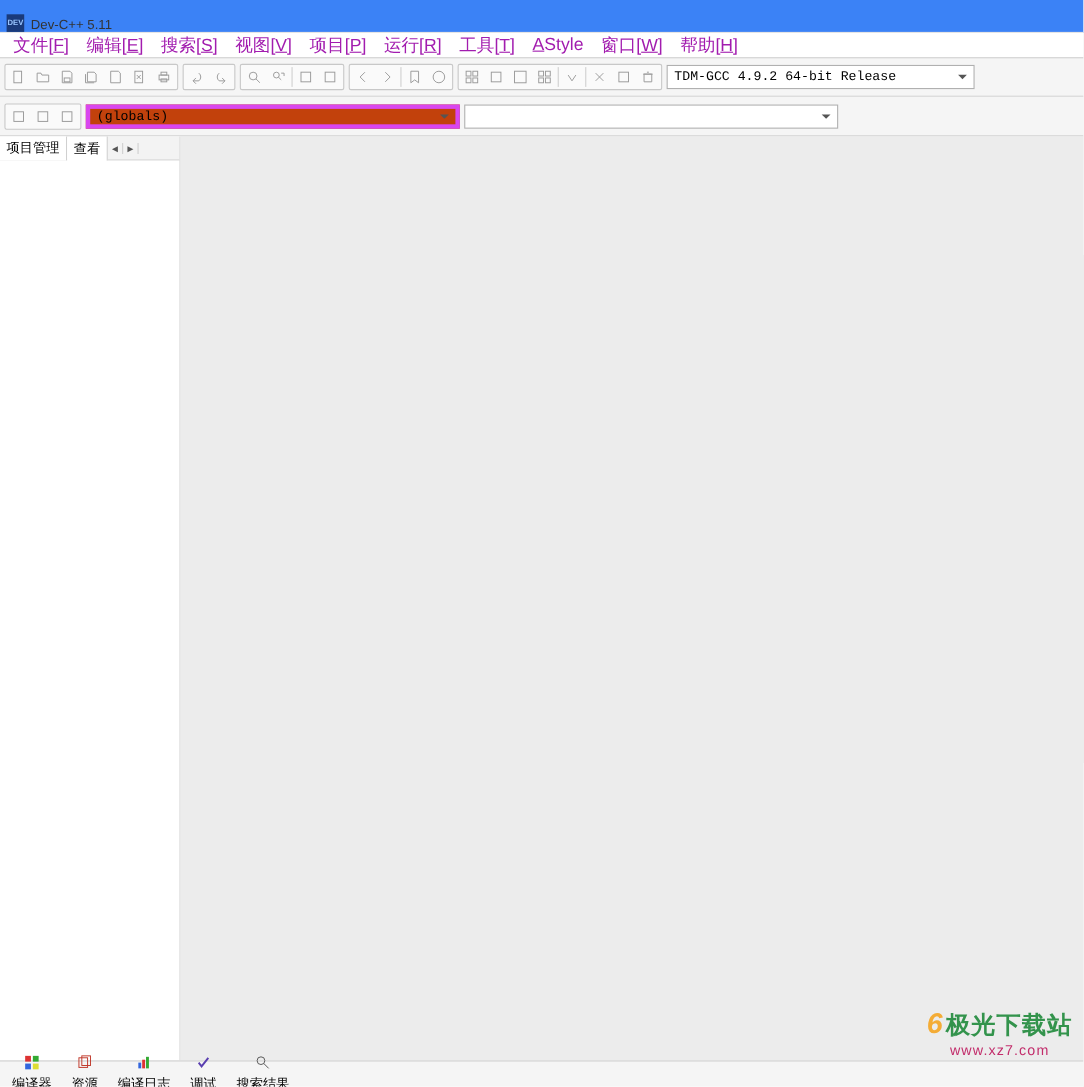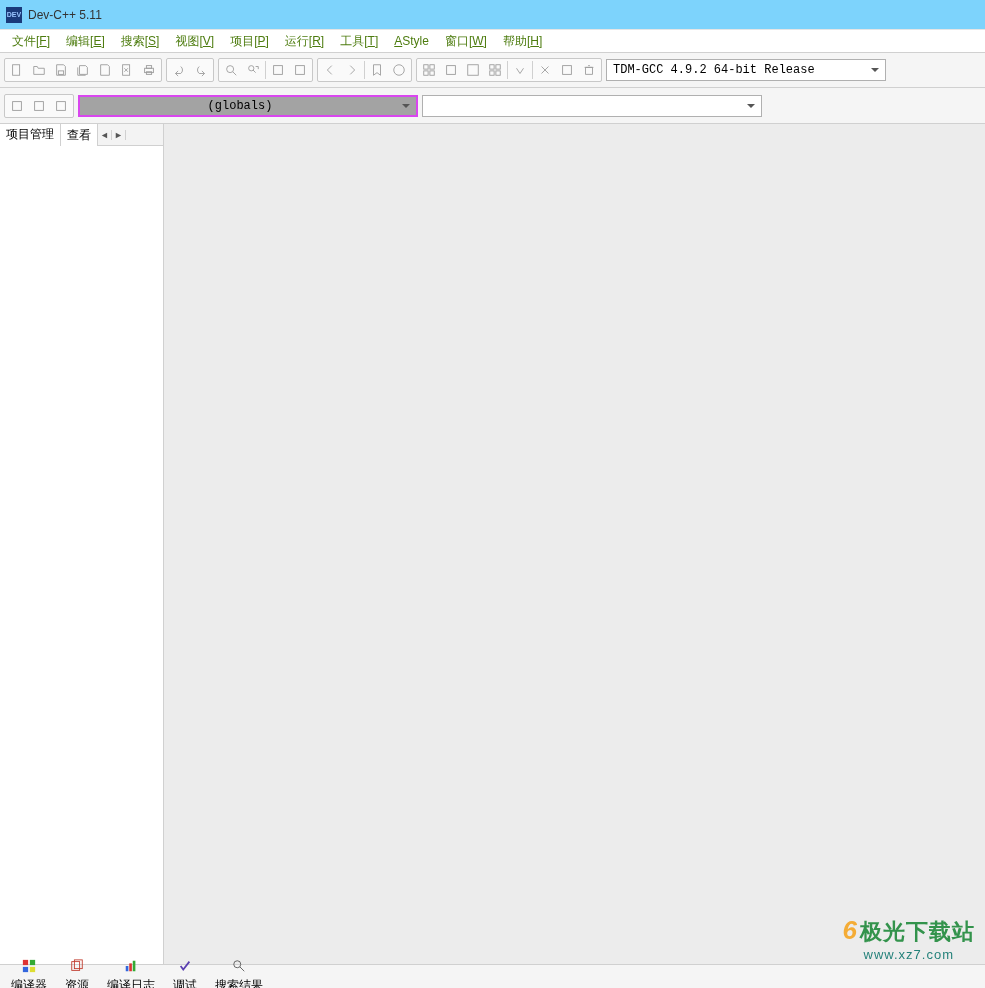--- a/index.html
+++ b/index.html
@@ -10,24 +10,24 @@
   width: 985px;
   height: 988px;
   overflow: hidden;
   display: flex;
   flex-direction: column;
 }
 
 
 .titlebar {
   height: 30px;
-  background: #7dd3fc;
+  background: #3b82f6;
   border-bottom: 1px solid #e5e5e5;
   display: flex;
-  align-items: center;
+  align-items: flex-end;
   padding: 0 6px;
   gap: 6px;
 }
 .titlebar .app-icon {
   width: 16px; height: 16px;
   background: #1a3a7a;
   display: inline-flex;
   align-items: center;
   justify-content: center;
   color: #9ac6ff;
@@ -41,22 +41,22 @@
   height: 22px;
   background: #fff;
   display: flex;
   align-items: center;
   padding: 0 4px;
   gap: 0;
 }
 .menubar .menu-item {
   padding: 3px 8px;
   cursor: default;
-  font-size: 12px;
-  color: #4d7c0f;
+  font-size: 16px;
+  color: #a21caf;
 }
 .menubar .hotkey { text-decoration: underline; }
 
 
 .toolbar-row {
   height: 36px;
   background: #f5f5f5;
   border-top: 1px solid #d0d0d0;
   border-bottom: 1px solid #d0d0d0;
   display: flex;
@@ -105,31 +105,30 @@
   right: 6px; top: 50%;
   width: 0; height: 0;
   border-left: 4px solid transparent;
   border-right: 4px solid transparent;
   border-top: 4px solid #555;
   transform: translateY(-50%);
 }
 
 .globals-select {
   height: 22px;
-  border: 2px solid #d946ef;
-  background: #a3a3a3;
+  border: 4px solid #d946ef;
+  background: #c2410c;
   font-family: "Courier New", monospace;
   font-size: 12px;
   padding: 0 22px 0 6px;
   margin: 0 2px;
   position: relative;
   display: flex;
   align-items: center;
   flex: 0 0 340px;
-  justify-content: center;
 }
 .globals-select::after {
   content: "";
   position: absolute;
   right: 6px; top: 50%;
   width: 0; height: 0;
   border-left: 4px solid transparent;
   border-right: 4px solid transparent;
   border-top: 4px solid #555;
   transform: translateY(-50%);
@@ -229,21 +228,21 @@
   pointer-events: none;
   opacity: 0.9;
 }
 .watermark .wm-logo {
   font-size: 22px;
   font-weight: bold;
   color: #1f8a3b;
   letter-spacing: 1px;
 }
 .watermark .wm-swirl { color:#f5a623; font-style:italic; font-size:26px; margin-right:2px;}
-.watermark .wm-url { font-size: 13px; color:#0f766e; letter-spacing:1px; }
+.watermark .wm-url { font-size: 13px; color:#be185d; letter-spacing:1px; }
 </style>
 </head>
 <body>
 
 <div class="titlebar">
   <span class="app-icon">DEV</span>
   <span class="title">Dev-C++ 5.11</span>
 </div>
 
 <div class="menubar">

